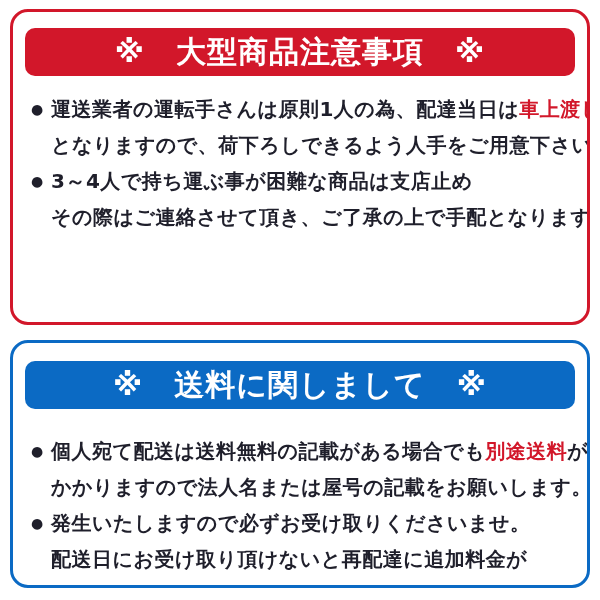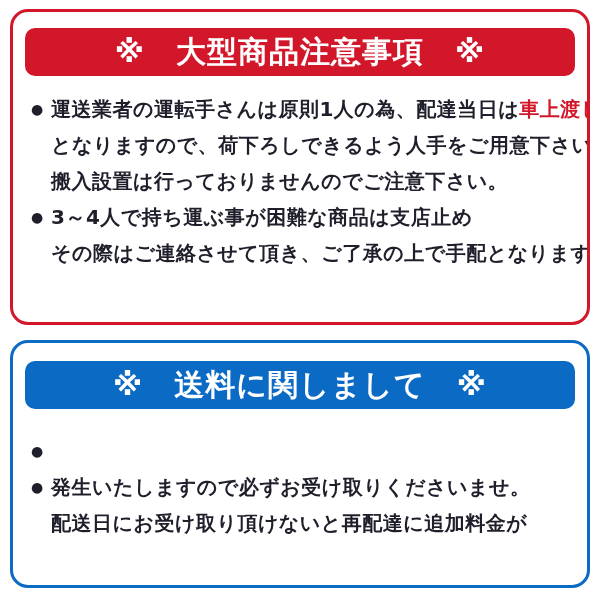--- a/index.html
+++ b/index.html
@@ -87,41 +87,42 @@
   <section class="notice notice-red">
     <header class="banner banner-red">
       <h2 class="banner-title">※　大型商品注意事項　※</h2>
     </header>
     <ul class="notice-items">
         <li class="notice-item">
           <span class="bullet">●</span>
           <div class="lines">
             <div class="line"><span class="seg">運送業者の運転手さんは原則1人の為、配達当日は</span><span class="seg highlight">車上渡し</span></div>
             <div class="line"><span class="seg">となりますので、荷下ろしできるよう人手をご用意下さい。</span></div>
-            <div class="line"><span class="seg">搬入設置は行っておりませんのでご注意下さい。</span></div>
           </div>
         </li>
         <li class="notice-item">
           <span class="bullet">●</span>
           <div class="lines">
             <div class="line"><span class="seg">3～4人で持ち運ぶ事が困難な商品は支店止め</span></div>
             <div class="line"><span class="seg">その際はご連絡させて頂き、ご了承の上で手配となります。</span></div>
           </div>
         </li>
       </ul>
   </section>
 
   <section class="notice notice-blue">
     <header class="banner banner-blue">
       <h2 class="banner-title">※　送料に関しまして　※</h2>
     </header>
     <ul class="notice-items">
         <li class="notice-item">
           <span class="bullet">●</span>
           <div class="lines">
+            <div class="line"><span class="seg">個人宛て配送は送料無料の記載がある場合でも</span><span class="seg highlight">別途送料</span><span class="seg">が</span></div>
+            <div class="line"><span class="seg">かかりますので法人名または屋号の記載をお願いします。</span></div>
           </div>
         </li>
         <li class="notice-item">
           <span class="bullet">●</span>
           <div class="lines">
             <div class="line"><span class="seg">発生いたしますので必ずお受け取りくださいませ。</span></div>
             <div class="line"><span class="seg">配送日にお受け取り頂けないと再配達に追加料金が</span></div>
           </div>
         </li>
       </ul>

